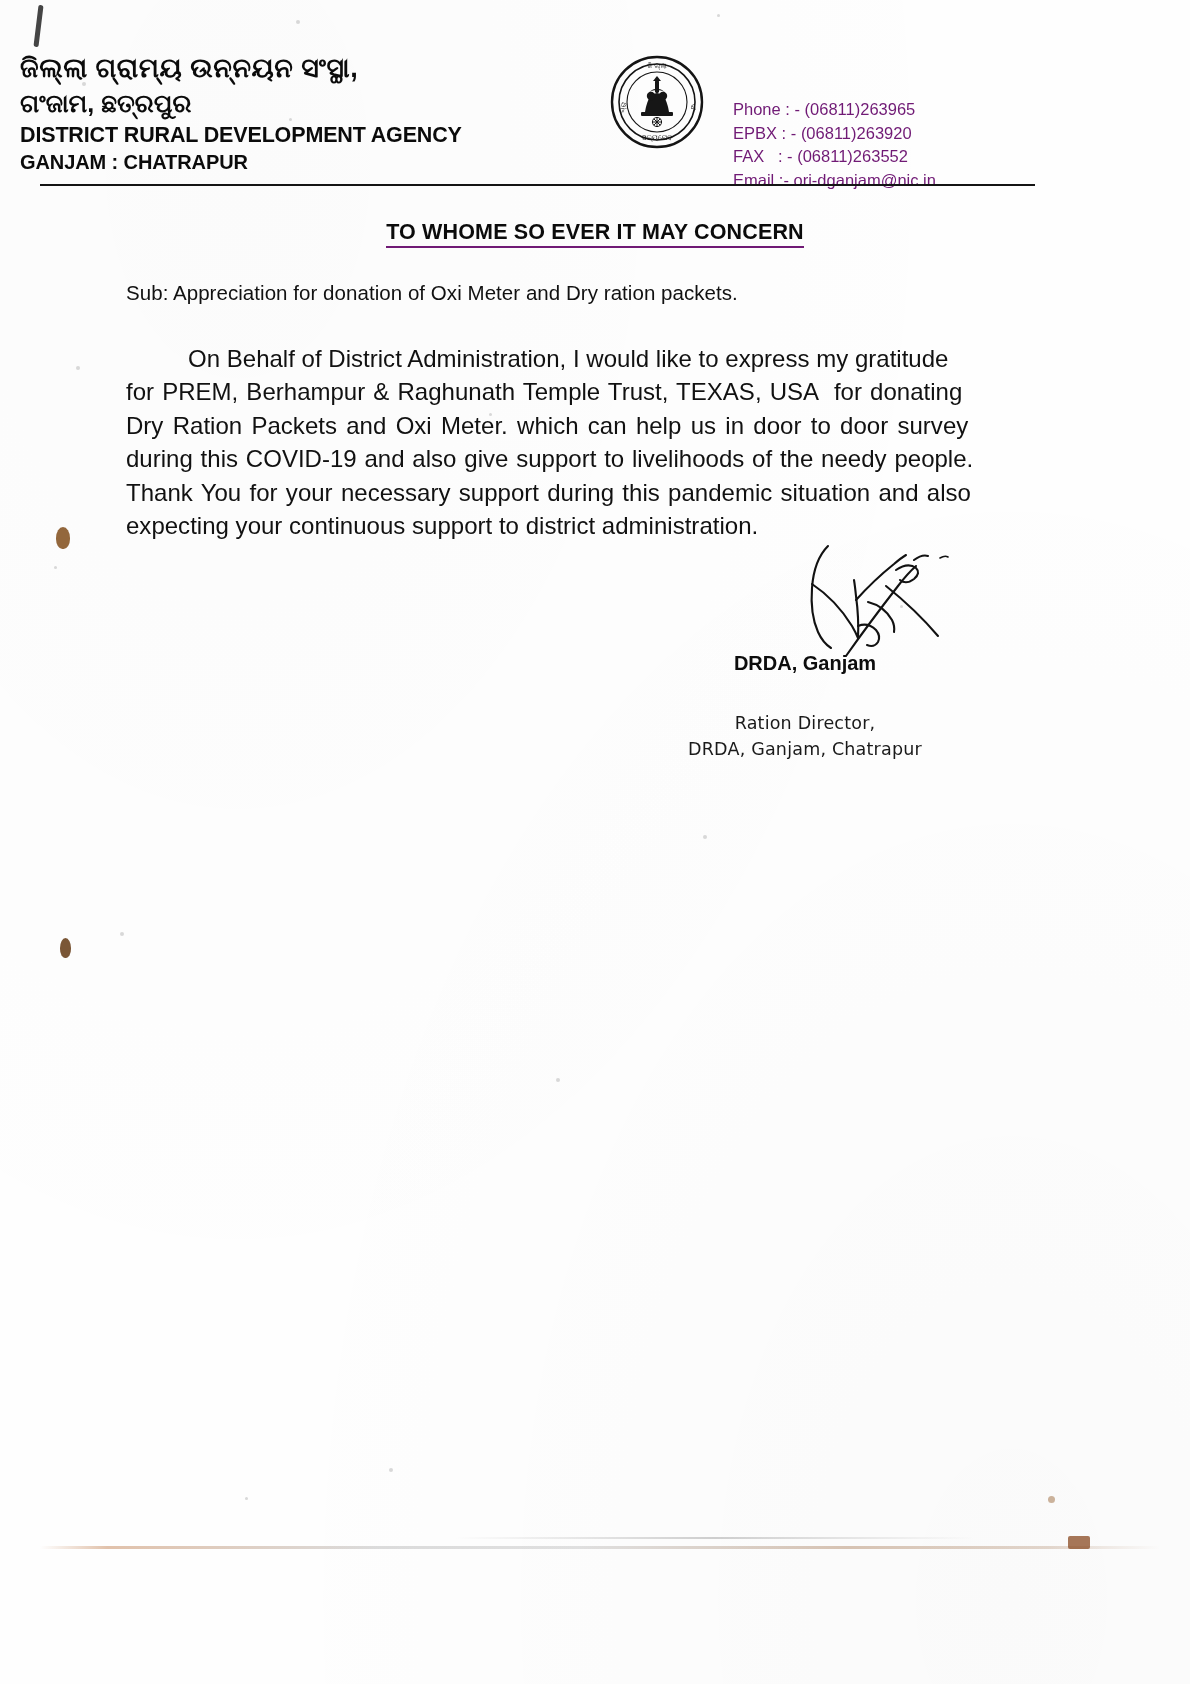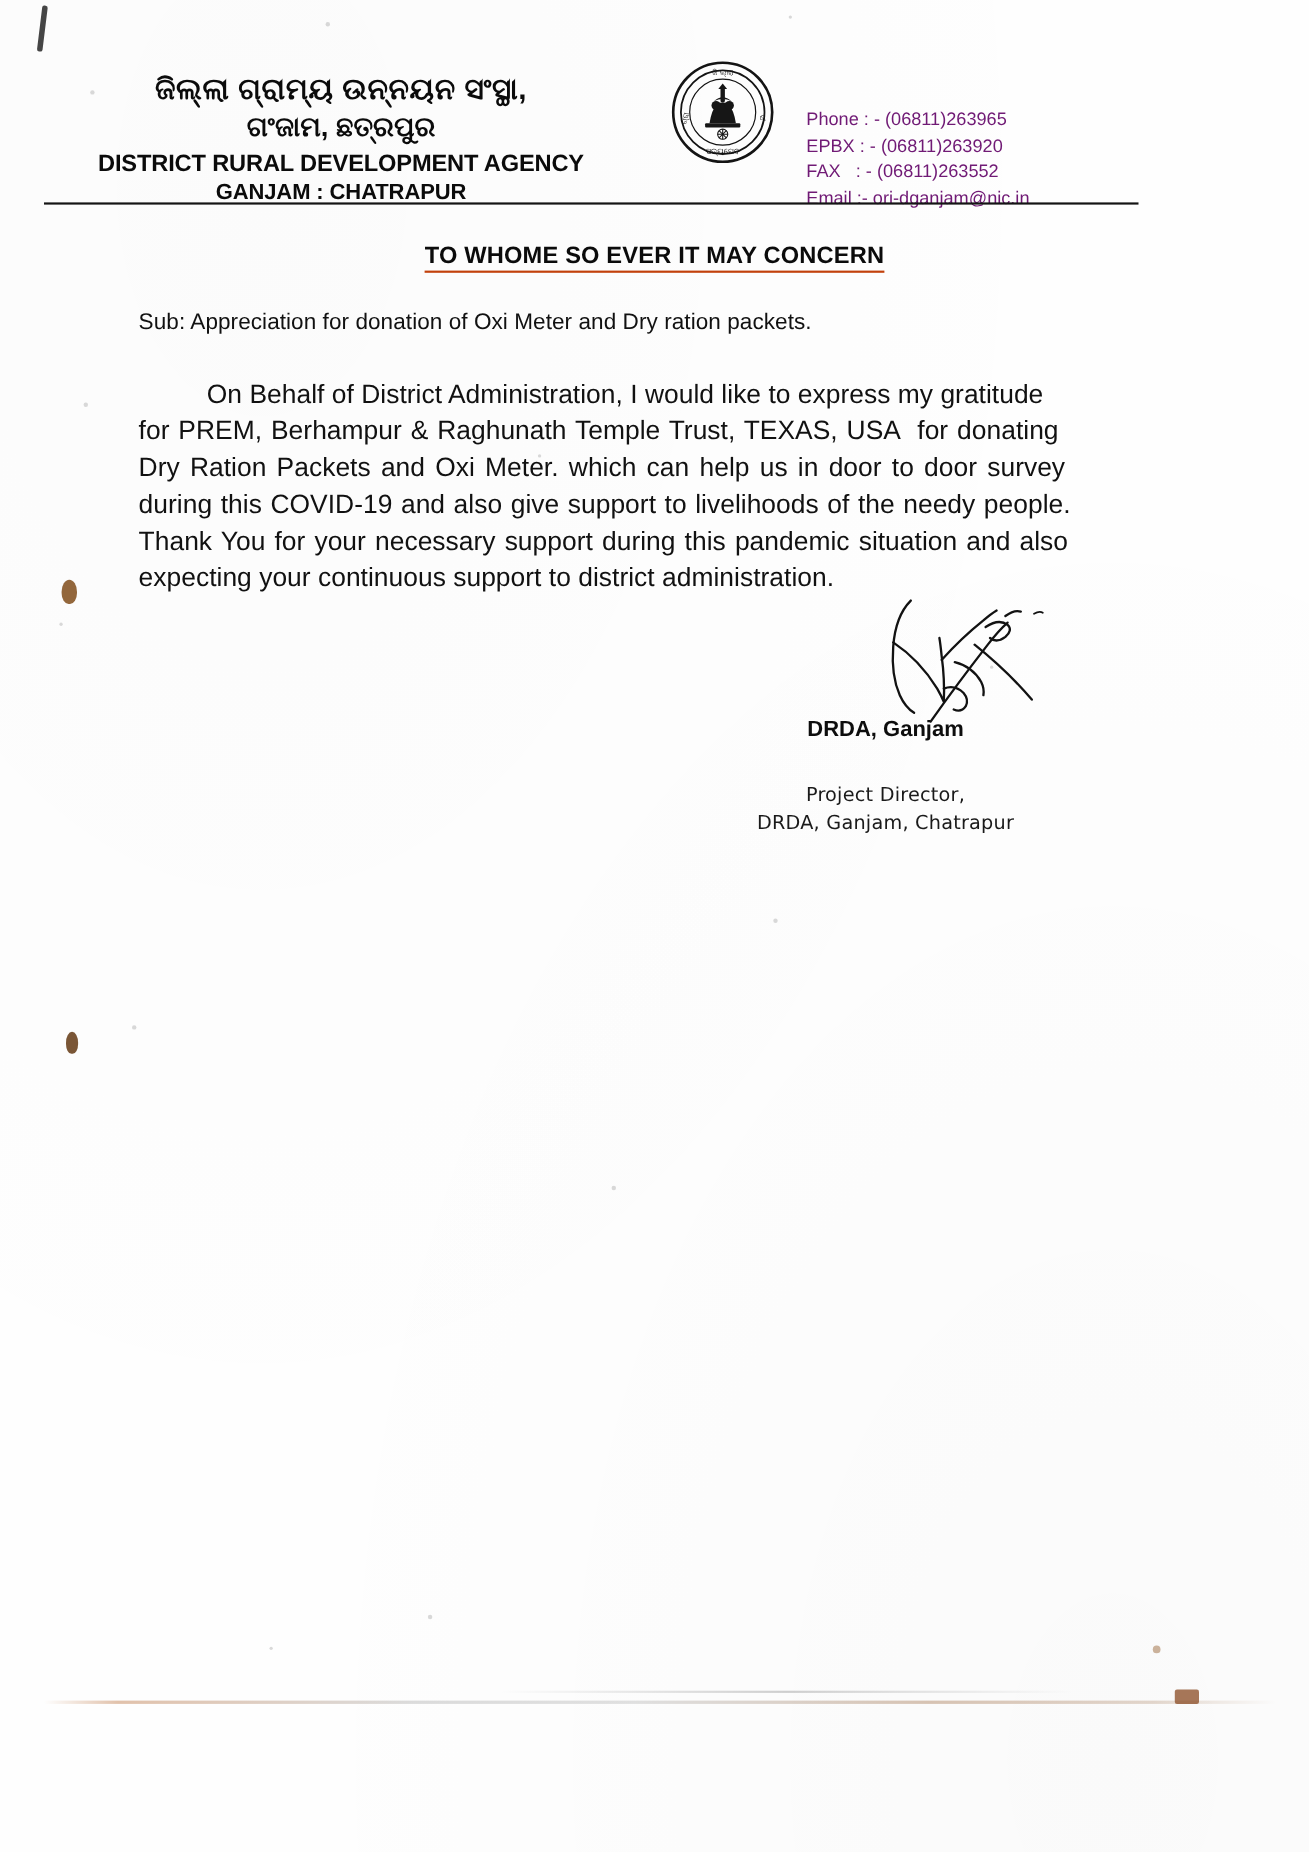--- a/index.html
+++ b/index.html
@@ -37,23 +37,23 @@
     position: absolute;
     left: 0;
     right: 0;
     top: 40px;
     height: 150px;
   }
 
   .org-block {
     position: absolute;
     left: 20px;
-    top: 25px;
+    top: 12px;
     width: 580px;
-    text-align: center;
+    text-align: left;
   }
   .org-odia-1 {
     font-size: 27px;
     font-weight: bold;
     letter-spacing: 0.5px;
     line-height: 1.25;
     color: #0b0b0b;
   }
   .org-odia-2 {
     font-size: 25px;
@@ -114,21 +114,21 @@
     left: 0;
     right: 0;
     top: 220px;
     text-align: center;
     font-size: 21.5px;
     font-weight: bold;
     letter-spacing: 0.15px;
     color: #0b0b0b;
   }
   .title span {
-    border-bottom: 2px solid #c2410c;
+    border-bottom: 2px solid #701a75;
     padding-bottom: 2px;
   }
 
   
   .subject {
     position: absolute;
     left: 126px;
     top: 281px;
     font-size: 20.5px;
     color: #111;
@@ -368,21 +368,21 @@
       </g>
       <path d="M240 18 q5 -3 8 -1" fill="none" stroke="#121212" stroke-width="1.6" stroke-linecap="round"></path>
     </svg>
   </div>
 
   <div class="sig-typed">
     <div>DRDA, Ganjam</div>
   </div>
 
   <div class="sig-stamp">
-    <div>Project Director,</div>
+    <div>Ration Director,</div>
     <div>DRDA, Ganjam, Chatrapur</div>
   </div>
 
   <div class="punch-1"></div>
   <div class="punch-2"></div>
 
   <div class="speck" style="left:296px;  top:20px;   width:4px; height:4px;"></div>
   <div class="speck" style="left:717px;  top:14px;   width:3px; height:3px;"></div>
   <div class="speck" style="left:82px;   top:82px;   width:4px; height:4px;"></div>
   <div class="speck" style="left:289px;  top:118px;  width:3px; height:3px;"></div>

